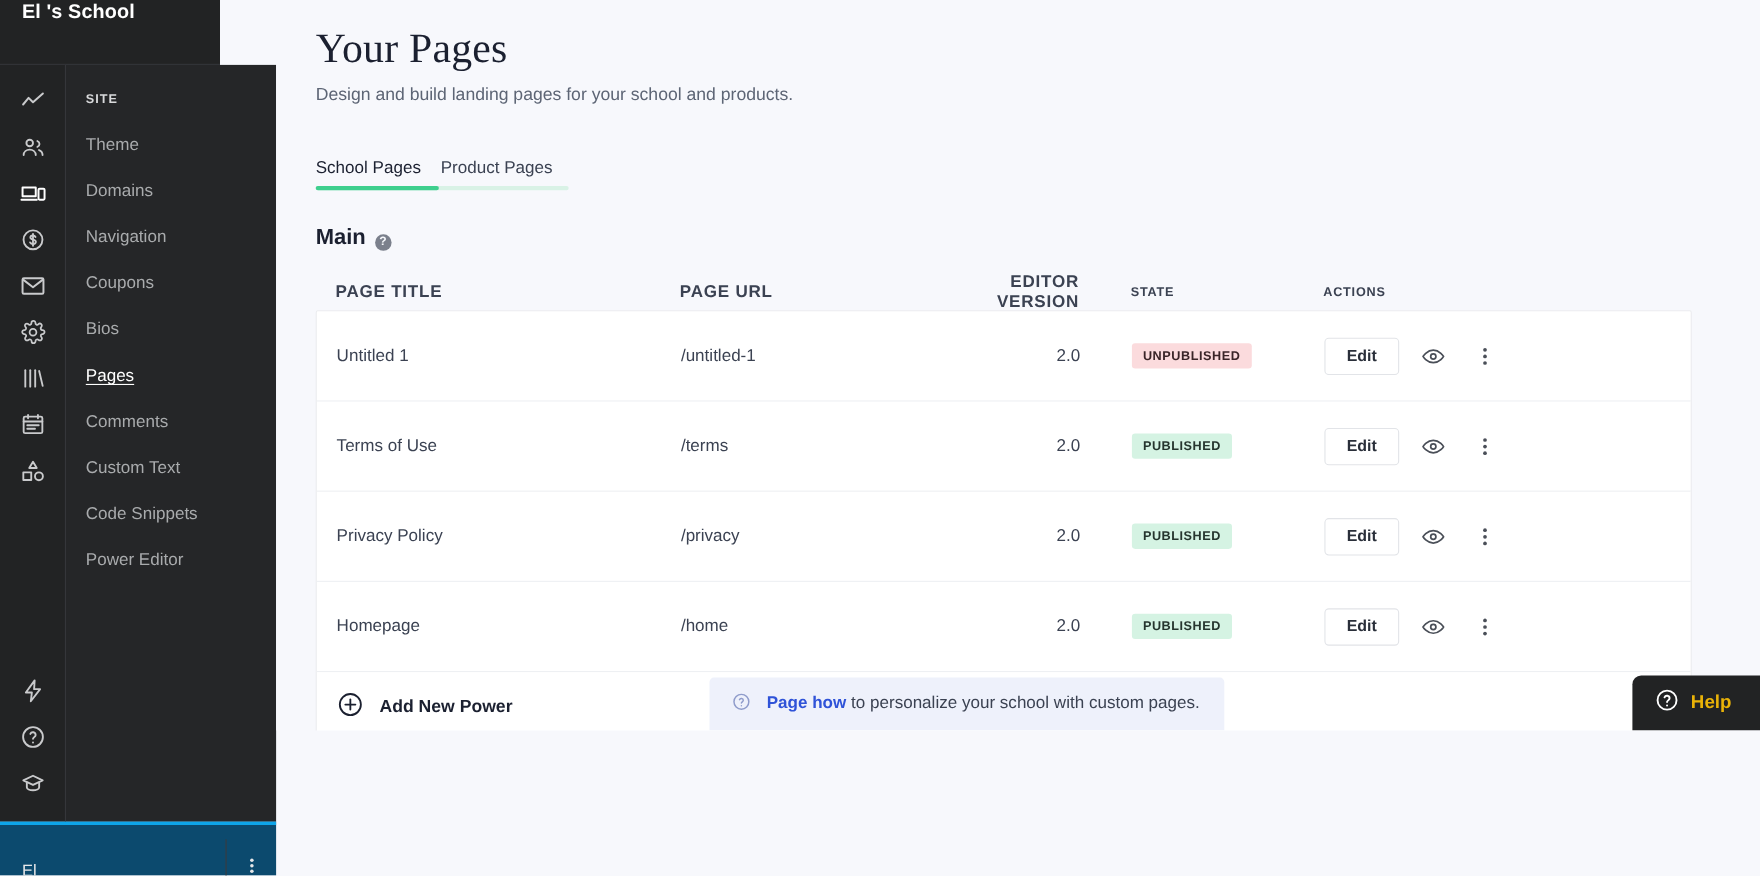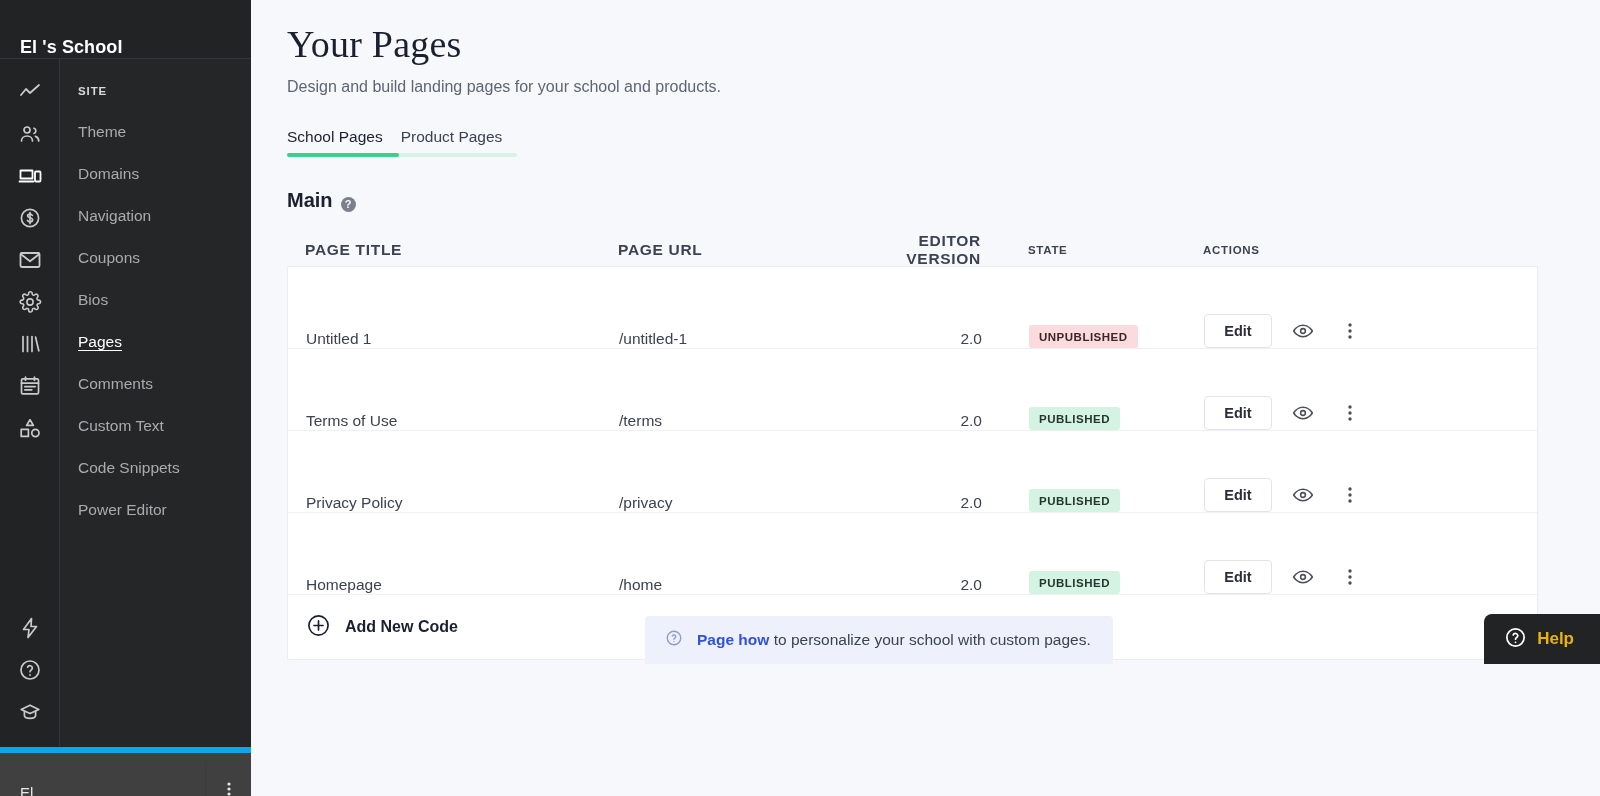--- a/index.html
+++ b/index.html
@@ -12,23 +12,23 @@
   }
 
   
   .app { position: relative; width: 1600px; height: 796px; display: flex; }
 
   
   .nav-wrap { width: 251px; height: 796px; position: relative; flex: 0 0 251px; }
 
   .brand-bar {
     position: absolute; top: 0; left: 0;
-    width: 251px; height: 59px;
+    width: 200px; height: 59px;
     background: #222324;
-    display: flex; align-items: flex-end;
+    display: flex; align-items: flex-start;
     padding-left: 20px;
     border-bottom: 1px solid #35363a;
   }
   .brand-title {
     color: #ffffff; font-size: 18px; font-weight: 700; letter-spacing: .1px;
     white-space: nowrap;
   }
 
   .icon-rail {
     position: absolute; top: 59px; left: 0;
@@ -65,22 +65,22 @@
     cursor: pointer; white-space: nowrap;
   }
   .submenu-item.active {
     color: #ffffff; font-weight: 400;
     text-decoration: underline; text-underline-offset: 3px;
   }
 
   .user-bar {
     position: absolute; left: 0; bottom: 0;
     width: 251px; height: 49px;
-    background: #404040;
-    border-top: 6px solid #0ea5e9;
+    background: #0c4a6e;
+    border-top: 3px solid #0ea5e9;
     display: flex; align-items: center;
   }
   .user-bar-name {
     flex: 1 1 auto; padding-left: 20px;
     color: #e6e7e9; font-size: 15px;
     position: relative; top: 18px;
     white-space: nowrap; overflow: hidden;
   }
   .user-bar-menu {
     width: 46px; height: 49px;
@@ -101,21 +101,21 @@
   .page-title {
     font-family: "Liberation Serif", serif;
     font-size: 38px; font-weight: 400; color: #1b2030;
     margin-top: 22px; letter-spacing: .2px;
   }
   .page-subtitle {
     font-size: 16px; color: #5d6575; margin-top: 12px;
   }
 
   
-  .tabs { margin-top: 32px; display: flex; align-items: flex-end; width: 230px; position: relative; }
+  .tabs { margin-top: 48px; display: flex; align-items: flex-end; width: 230px; position: relative; }
   .tab {
     font-size: 15.5px; color: #3b4252; cursor: pointer;
     padding: 0 0 11px 0; margin-right: 18px; white-space: nowrap;
   }
   .tab.active { color: #1b2030; }
   .tab-track {
     position: absolute; left: 0; bottom: 0; height: 4px; width: 230px;
     background: #d9f2e6; border-radius: 2px;
   }
   .tab-fill {
@@ -145,21 +145,21 @@
   .th {
     font-size: 11.5px; font-weight: 700; color: #3b4252;
     letter-spacing: .7px; text-transform: uppercase;
   }
   .card {
     background: #ffffff;
     border: 1px solid #ebecef;
     border-radius: 2px;
   }
   .row {
-    display: flex; align-items: flex-end; height: 82px;
+    display: flex; align-items: center; height: 82px;
     padding: 0 18px;
     border-bottom: 1px solid #eef0f3;
   }
   .row:last-child { border-bottom: none; }
 
   .c-title  { width: 313px; font-size: 15.5px; color: #3b4252; }
   .c-url    { width: 245px; font-size: 15.5px; color: #3b4252; }
   .c-ver    { width: 130px; font-size: 15.5px; color: #3b4252; text-align: right; padding-right: 12px; }
   .c-state  { width: 210px; padding-left: 35px; }
   .c-actions{ flex: 1 1 auto; display: flex; align-items: center; padding-left: 0; }
@@ -475,21 +475,21 @@
         </div>
 
         <div class="add-row">
           <span>
             <svg width="25" height="25" viewBox="0 0 24 24" fill="none" stroke="#1b2030" stroke-width="1.6" stroke-linecap="round">
                 <circle cx="12" cy="12" r="9.2"></circle>
                 <path d="M12 7.6v8.8"></path>
                 <path d="M7.6 12h8.8"></path>
               </svg>
           </span>
-          <span class="add-label">Add New Code</span>
+          <span class="add-label">Add New Power</span>
         </div>
 
       </div>
     </div>
 
     <div class="banner">
       <span>
         <svg width="18" height="18" viewBox="0 0 24 24" fill="none" stroke="#8f9ccb" stroke-width="1.8" stroke-linecap="round" stroke-linejoin="round">
             <circle cx="12" cy="12" r="9"></circle>
             <path d="M9.7 9.4a2.4 2.4 0 0 1 4.6.8c0 1.6-2.3 2.1-2.3 3.4"></path>

